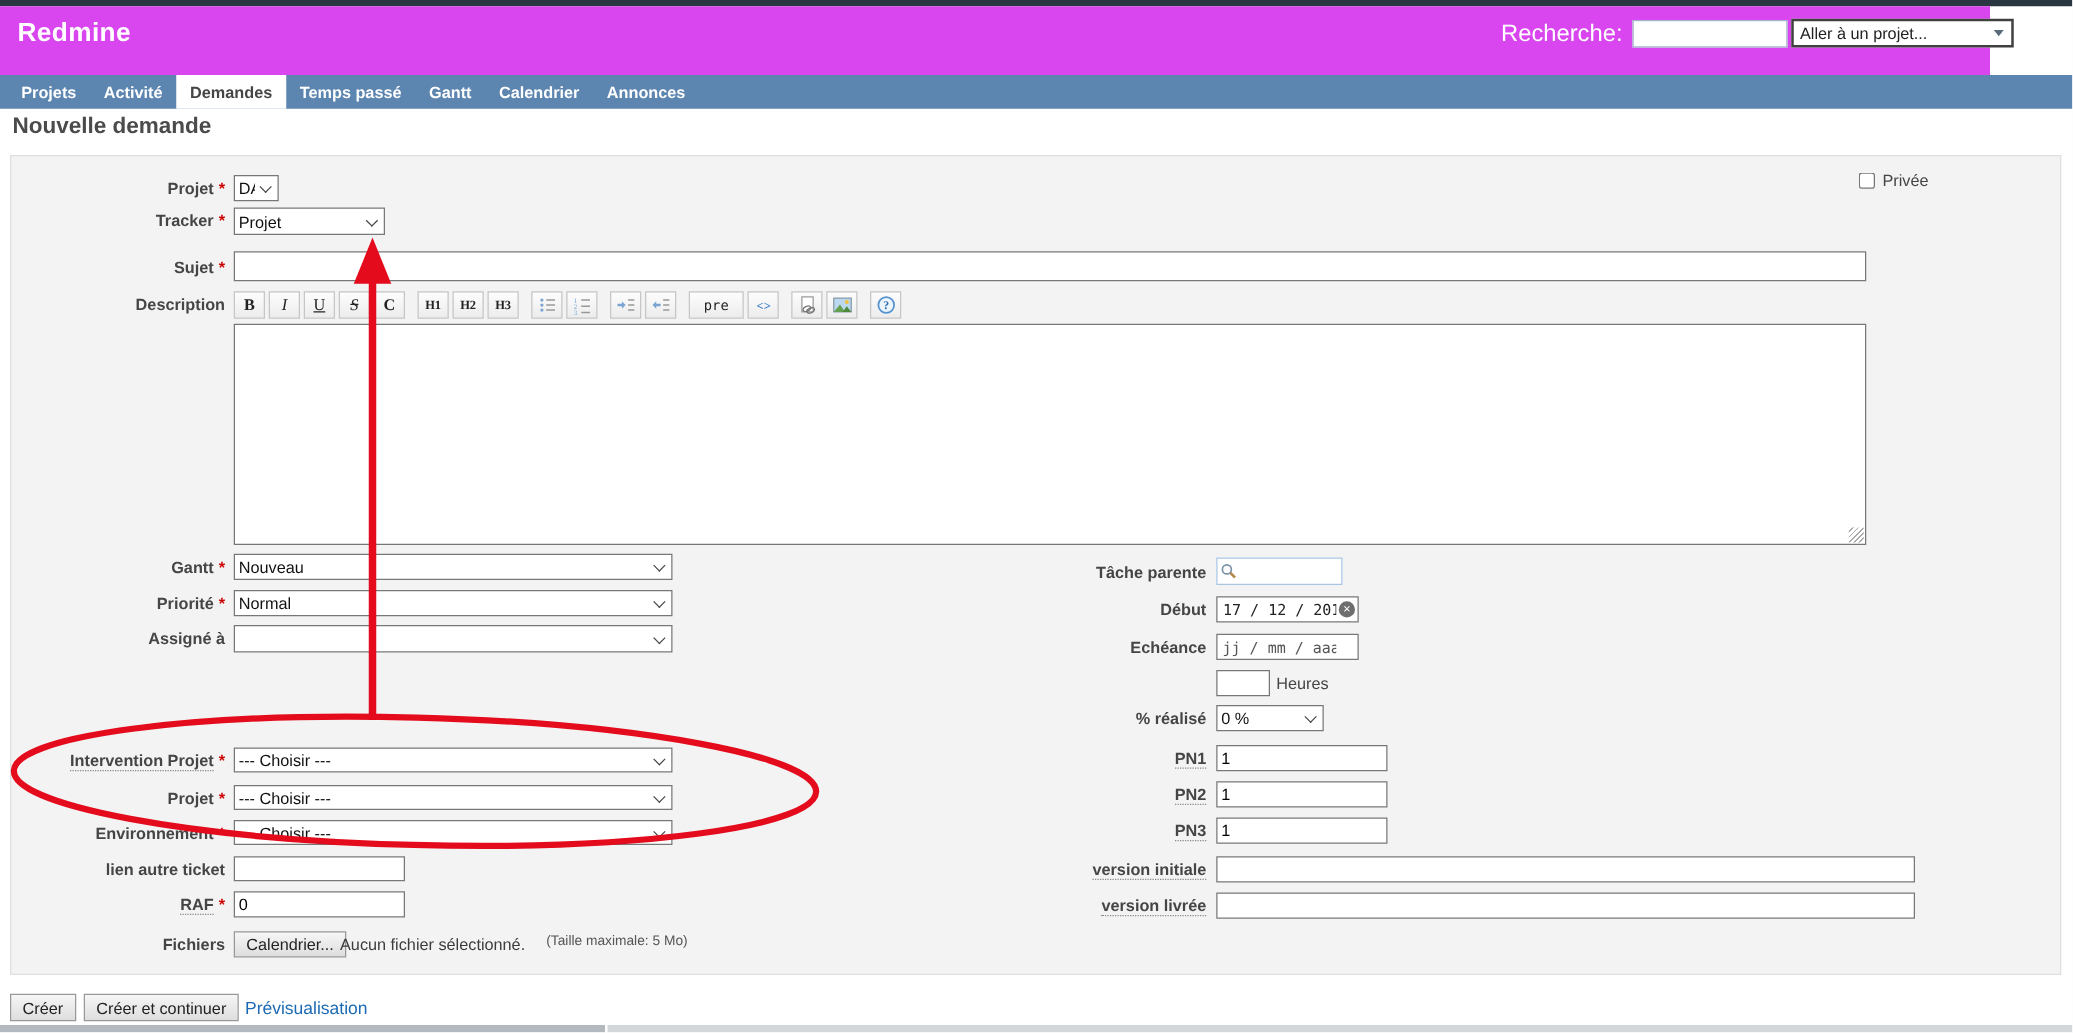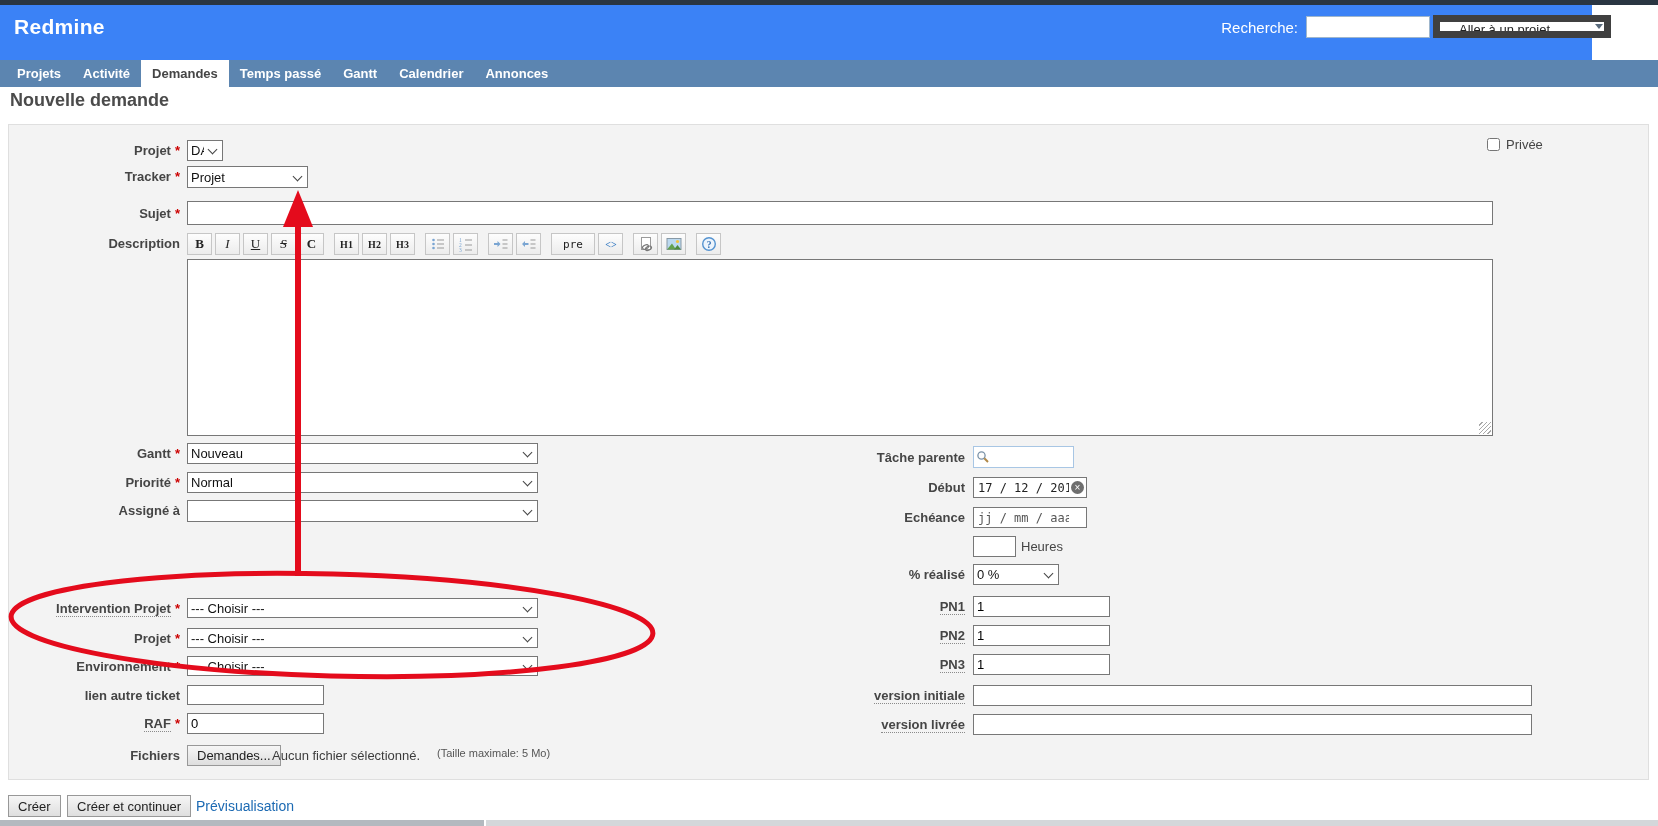--- a/index.html
+++ b/index.html
@@ -1,25 +1,25 @@
 <!DOCTYPE html>
 <html><head>
 <meta charset="utf-8">
 <style>
   html,body{margin:0;padding:0;background:#fff;}
   .page{position:relative;width:1658px;height:826px;overflow:hidden;
         font-family:"Liberation Sans",sans-serif;font-size:13px;color:#333;background:#fff;}
   
   .topstrip{position:absolute;left:0;top:0;width:1658px;height:5px;background:#2a3642;}
-  .header{position:absolute;left:0;top:5px;width:1592px;height:55px;background:#3b82f6;}
+  .header{position:absolute;left:0;top:5px;width:1592px;height:55px;background:#d946ef;}
   .apptitle{position:absolute;left:14px;top:10px;font-size:21px;font-weight:bold;color:#fff;letter-spacing:.3px;}
-  .searchlabel{position:absolute;left:1180px;top:12px;width:118px;text-align:right;color:#fff;font-size:15px;line-height:21px;}
+  .searchlabel{position:absolute;left:1180px;top:12px;width:118px;text-align:right;color:#fff;font-size:19px;line-height:21px;}
   .searchinput{position:absolute;left:1306px;top:11px;width:124px;height:22px;border:1px solid #9fb6cc;background:#fff;box-sizing:border-box;font:13px "Liberation Sans",sans-serif;padding:0 4px;}
   .projselwrap{position:absolute;left:1433px;top:10px;width:178px;height:23px;}
-  .projselwrap select{width:100%;height:100%;-moz-appearance:none;-webkit-appearance:none;appearance:none;border:7px solid #404040;background:#fff;font:13px "Liberation Sans",sans-serif;color:#222;padding:0 20px 0 19px;border-radius:0;}
+  .projselwrap select{width:100%;height:100%;-moz-appearance:none;-webkit-appearance:none;appearance:none;border:2px solid #404040;background:#fff;font:13px "Liberation Sans",sans-serif;color:#222;padding:0 20px 0 5px;border-radius:0;}
   .tri{position:absolute;right:8px;top:9px;width:0;height:0;border-left:4px solid transparent;border-right:4px solid transparent;border-top:5px solid #5a6b7c;pointer-events:none;}
   
   .tabs{position:absolute;left:0;top:60px;width:1658px;height:27px;background:#5c85b0;display:flex;padding-left:6px;box-sizing:border-box;}
   .tab{height:27px;line-height:27px;padding:0 11px;color:#fff;font-weight:bold;font-size:13px;cursor:pointer;}
   .tab.active{background:#fff;color:#454545;}
   .pagetitle{position:absolute;left:10px;top:90px;margin:0;font-size:18px;font-weight:bold;color:#4b4b4b;}
   
   .formbox{position:absolute;left:8px;top:124px;width:1641px;height:656px;background:#f3f3f3;border:1px solid #dfdfdf;box-sizing:border-box;}
   .lab{position:absolute;height:21px;line-height:21px;font-weight:bold;color:#454545;font-size:13px;white-space:nowrap;}
   .ll{left:0;width:180px;text-align:right;}
@@ -213,21 +213,21 @@
   <div class="lab ll" style="top:656px"><span>Environnement</span><span class="req">*</span></div>
   <span class="sel" style="left:187px;top:656px;width:351px;height:20px">
     <select><option>--- Choisir ---</option></select><i class="chev"></i>
   </span>
   <div class="lab ll" style="top:685px"><span>lien autre ticket</span></div>
   <input class="inp" style="left: 187px; top: 685px; width: 137px; height: 20px;" value="">
   <div class="lab ll" style="top:713px"><span class="dot">RAF</span><span class="req">*</span></div>
   <input class="inp" style="left: 187px; top: 713px; width: 137px;" value="0">
 
   <div class="lab ll" style="top:745px"><span>Fichiers</span></div>
-  <button class="btn browse">Demandes...</button>
+  <button class="btn browse">Calendrier...</button>
   <span class="nofile">Aucun fichier sélectionné.</span>
   <span class="maxsize">(Taille maximale: 5 Mo)</span>
 
   <div class="lab lr" style="top:447px"><span>Tâche parente</span></div>
   <span class="parentwrap">
     <input value="" style="">
     <svg class="magicon" width="13" height="13">
         <circle cx="5.5" cy="5.5" r="3.6" fill="#fdfdfd" stroke="#7a92a8" stroke-width="1.3"></circle>
         <line x1="8.3" y1="8.3" x2="12" y2="12" stroke="#b08948" stroke-width="2"></line>
       </svg>

